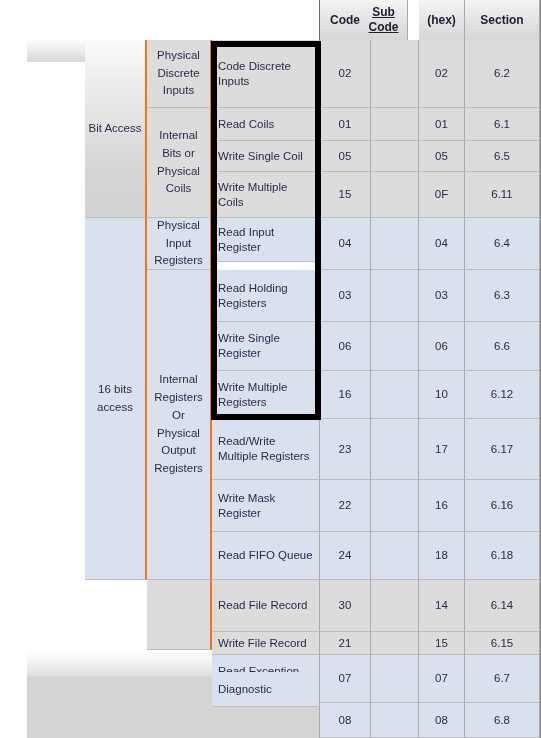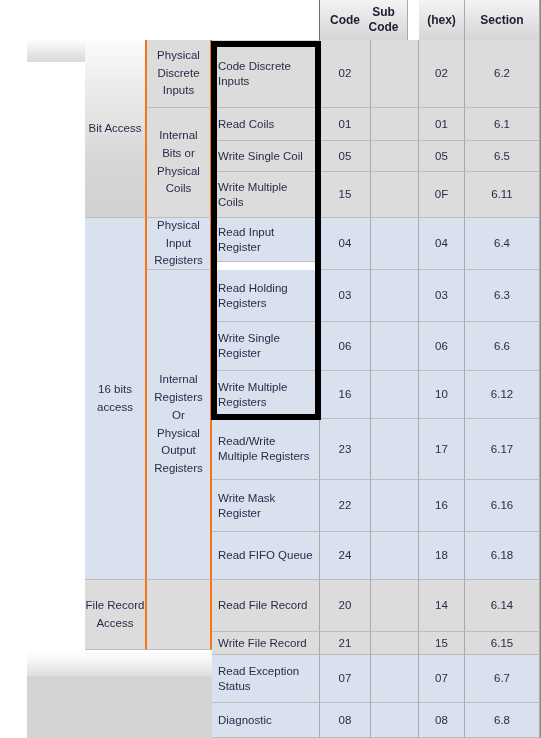--- a/index.html
+++ b/index.html
@@ -105,31 +105,30 @@
 <body>
 
 <div id="root">
 
   <div id="left-rule"></div>
   <div id="right-rule"></div>
 
   <div class="hdr-blank" style="left:27px;top:0;width:293px;height:41px;"></div>
 
   <div class="hdr" style="left:320px;top:0;width:51px;height:41px;">Code</div>
-  <div class="hdr" style="left:360px;top:0;width:48px;height:41px;">Sub Code</div>
+  <div class="hdr" style="left:360px;top:0;width:48px;height:41px;text-decoration:underline;">Sub Code</div>
   <div class="hdr" style="left:419px;top:0;width:46px;height:41px;">(hex)</div>
   <div class="hdr" style="left:465px;top:0;width:75px;height:41px;">Section</div>
 
   <div id="col1-fade-top"></div>
 
   <div class="merge fade-top" style="left:85px;top:40px;width:62px;height:178px;">Bit Access</div>
 
   <div class="merge blue" style="left:85px;top:218px;width:62px;height:362px;">16 bits<br>access</div>
 
-  <div class="merge gray" style="left:85px;top:580px;width:62px;height:70px;">File Record Access</div>
 
   <div class="merge gray" style="left:147px;top:40px;width:65px;height:68px;">Physical<br>Discrete<br>Inputs</div>
 
   <div class="merge gray" style="left:147px;top:108px;width:65px;height:110px;">Internal<br>Bits or<br>Physical<br>Coils</div>
 
   <div class="merge blue" style="left:147px;top:218px;width:65px;height:52px;">Physical<br>Input<br>Registers</div>
 
   <div class="merge blue" style="left:147px;top:270px;width:65px;height:310px;">Internal<br>Registers<br>Or<br>Physical<br>Output<br>Registers</div>
 
   <div class="merge gray" style="left:147px;top:580px;width:65px;height:70px;"></div>
@@ -187,35 +186,35 @@
       <div class="cell blue center" style="left: 320px; top: 480px; width: 51px; height: 52px;">22</div>
       <div class="cell blue center" style="left: 371px; top: 480px; width: 48px; height: 52px;"></div>
       <div class="cell blue center" style="left: 419px; top: 480px; width: 46px; height: 52px;">16</div>
       <div class="cell blue center" style="left: 465px; top: 480px; width: 75px; height: 52px;">6.16</div>
       <div class="cell blue left" style="left: 212px; top: 532px; width: 108px; height: 48px;">Read FIFO Queue</div>
       <div class="cell blue center" style="left: 320px; top: 532px; width: 51px; height: 48px;">24</div>
       <div class="cell blue center" style="left: 371px; top: 532px; width: 48px; height: 48px;"></div>
       <div class="cell blue center" style="left: 419px; top: 532px; width: 46px; height: 48px;">18</div>
       <div class="cell blue center" style="left: 465px; top: 532px; width: 75px; height: 48px;">6.18</div>
       <div class="cell gray left" style="left: 212px; top: 580px; width: 108px; height: 52px;">Read File Record</div>
-      <div class="cell gray center" style="left: 320px; top: 580px; width: 51px; height: 52px;">20</div>
+      <div class="cell gray center" style="left: 320px; top: 580px; width: 51px; height: 52px;">30</div>
       <div class="cell gray center" style="left: 371px; top: 580px; width: 48px; height: 52px;"></div>
       <div class="cell gray center" style="left: 419px; top: 580px; width: 46px; height: 52px;">14</div>
       <div class="cell gray center" style="left: 465px; top: 580px; width: 75px; height: 52px;">6.14</div>
       <div class="cell gray left" style="left: 212px; top: 632px; width: 108px; height: 23px;">Write File Record</div>
       <div class="cell gray center" style="left: 320px; top: 632px; width: 51px; height: 23px;">21</div>
       <div class="cell gray center" style="left: 371px; top: 632px; width: 48px; height: 23px;"></div>
       <div class="cell gray center" style="left: 419px; top: 632px; width: 46px; height: 23px;">15</div>
       <div class="cell gray center" style="left: 465px; top: 632px; width: 75px; height: 23px;">6.15</div>
       <div class="cell blue left" style="left: 212px; top: 655px; width: 108px; height: 48px;">Read Exception Status</div>
       <div class="cell blue center" style="left: 320px; top: 655px; width: 51px; height: 48px;">07</div>
       <div class="cell blue center" style="left: 371px; top: 655px; width: 48px; height: 48px;"></div>
       <div class="cell blue center" style="left: 419px; top: 655px; width: 46px; height: 48px;">07</div>
       <div class="cell blue center" style="left: 465px; top: 655px; width: 75px; height: 48px;">6.7</div>
-      <div class="cell blue left" style="left: 212px; top: 703px; width: 108px; height: 35px;">Diagnostic</div>
+      <div class="cell blue left" style="left: 212px; top: 672px; width: 108px; height: 35px;">Diagnostic</div>
       <div class="cell blue center" style="left: 320px; top: 703px; width: 51px; height: 35px;">08</div>
       <div class="cell blue center" style="left: 371px; top: 703px; width: 48px; height: 35px;"></div>
       <div class="cell blue center" style="left: 419px; top: 703px; width: 46px; height: 35px;">08</div>
       <div class="cell blue center" style="left: 465px; top: 703px; width: 75px; height: 35px;">6.8</div>
     </div>
 
   <div id="highlight"></div>
 
 </div>
 

